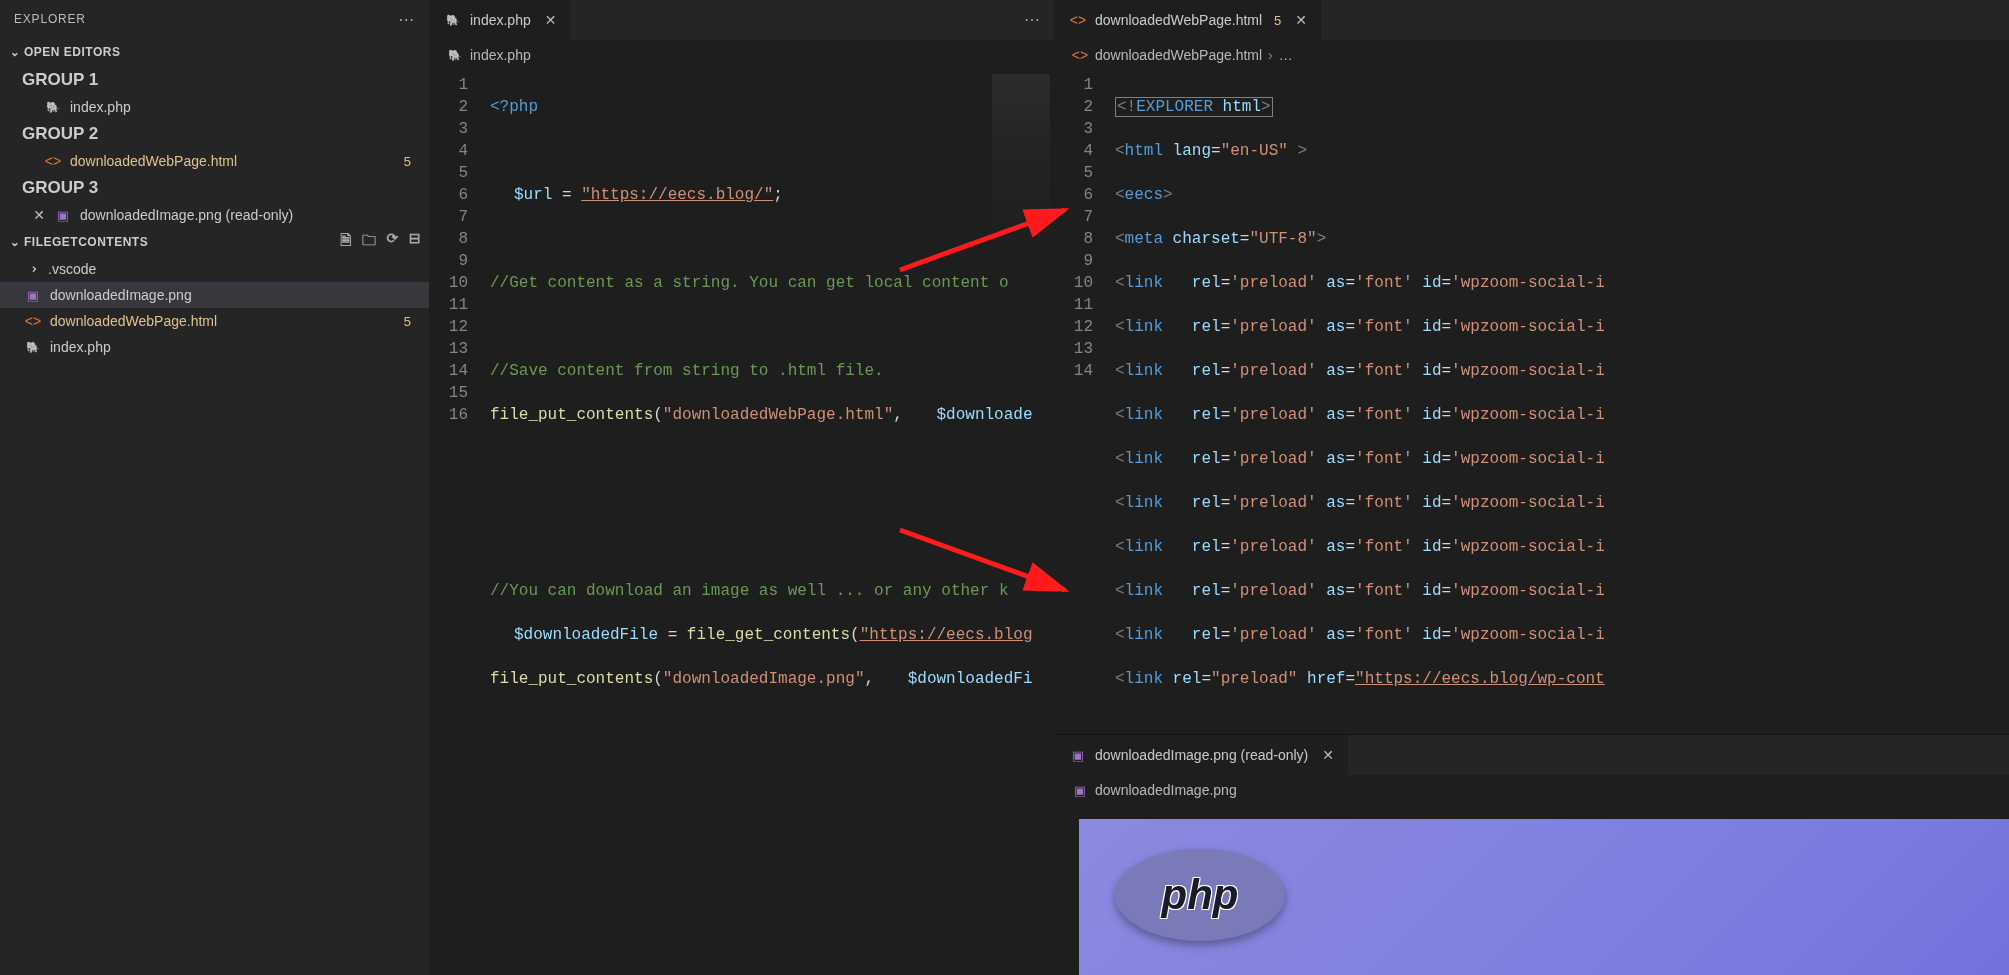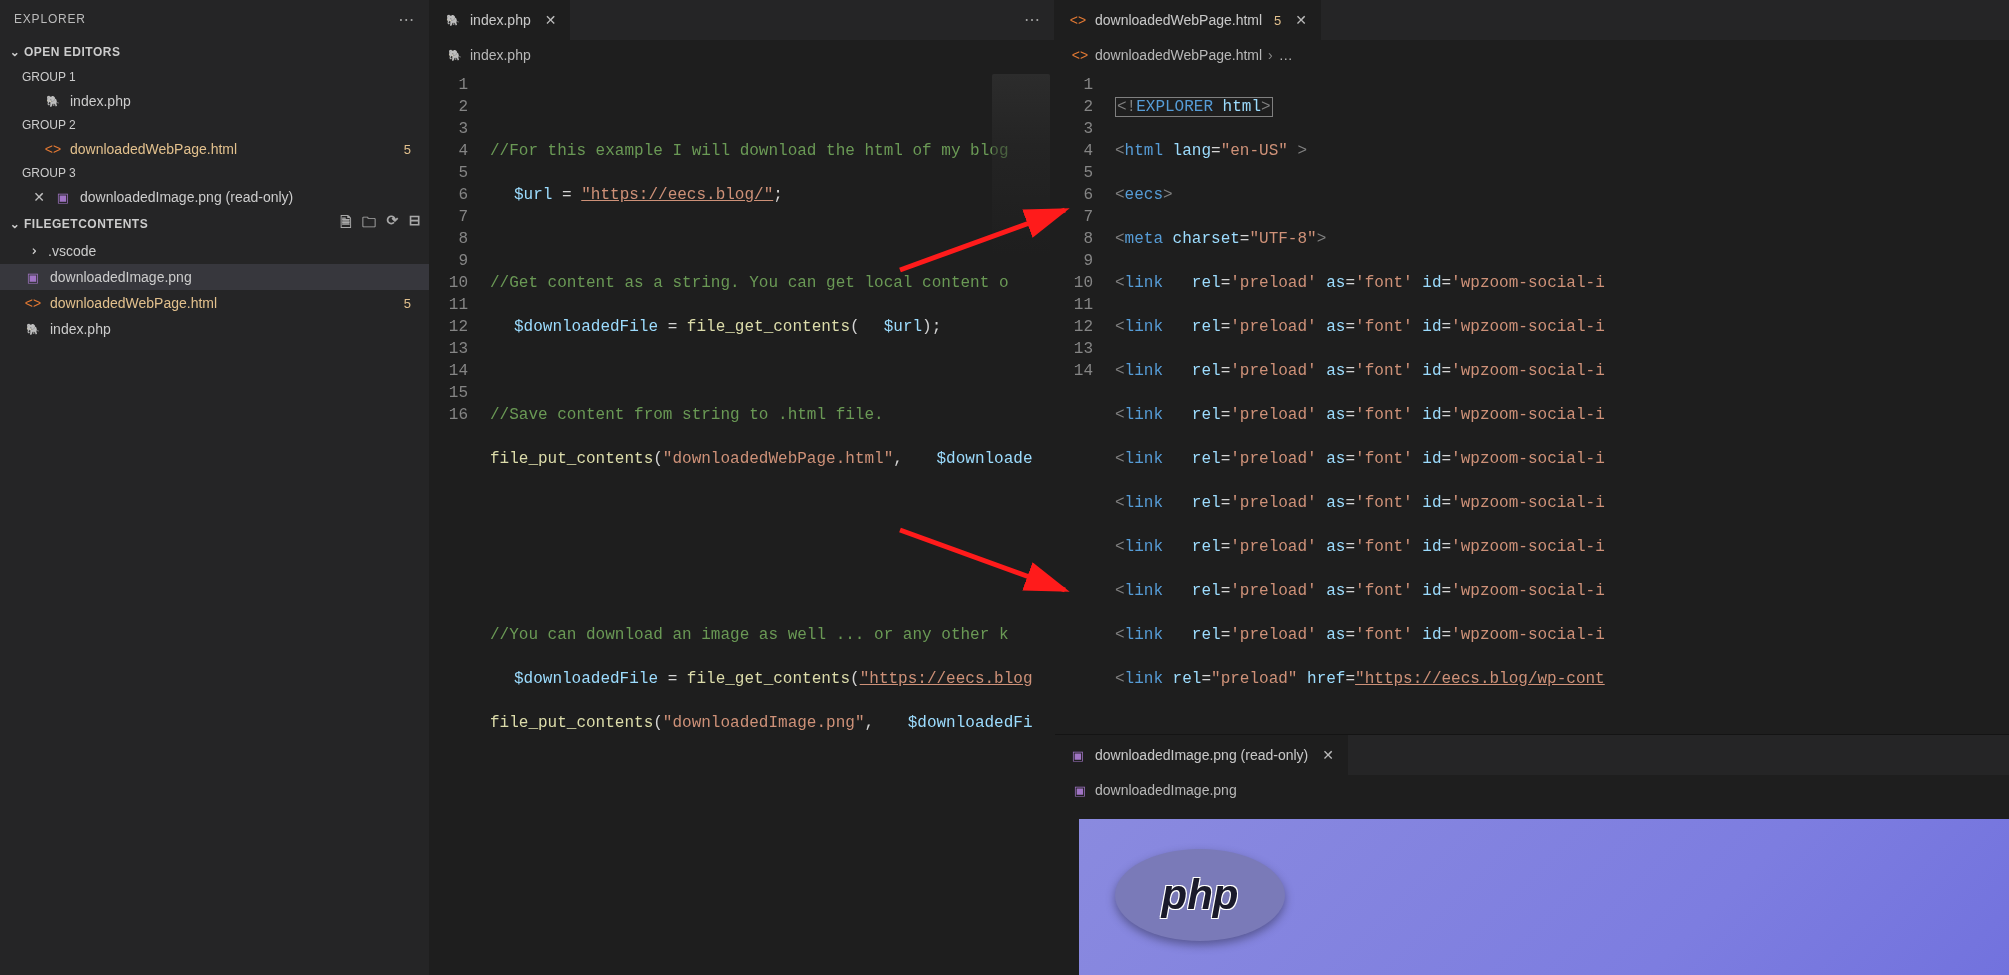--- a/index.html
+++ b/index.html
@@ -25,21 +25,21 @@
     justify-content:space-between;
   }
   .sb-header .dots { font-size:16px; color:#a0a0a0; cursor:pointer; }
   .sb-section-head {
     display:flex; align-items:center; height:28px; padding:0 8px;
     font-size:12px; font-weight:700; letter-spacing:0.5px;
     cursor:pointer;
   }
   .chev { display:inline-block; width:14px; text-align:center; color:#cccccc; margin-right:2px;}
   .sb-group-label {
-    padding:4px 22px; font-size:12px; font-weight:400; color:#cccccc;
+    padding:4px 22px; font-size:17px; font-weight:700; color:#cccccc;
   }
   .sb-item {
     display:flex; align-items:center; height:26px; padding:0 22px 0 44px;
     font-size:14px; cursor:pointer; gap:8px;
     white-space:nowrap; overflow:hidden;
   }
   .sb-item.close-row { padding-left:32px; }
   .sb-item .x { width:14px; text-align:center; color:#c0c0c0; }
   .badge-right { position:absolute; right:18px; color:#e2c08d; font-size:13px; }
   .rel { position:relative; }
@@ -224,26 +224,25 @@
         <div>9</div>
           <div>10</div>
           <div>11</div>
           <div>12</div>
           <div>13</div>
           <div>14</div>
           <div>15</div>
           <div>16</div>
       </div>
       <div class="code">
-<div class="line"></div>
-<div class="line"><span class="tok-com">//For this example I will download the html of my blog</span></div>
+<div class="line"><span class="tok-tag">&lt;?php</span></div>
+<div class="line"></div>
 <div class="line"><span class="tok-var">$url</span><span> = </span><span class="tok-strU">"https://eecs.blog/"</span><span>;</span></div>
 <div class="line"></div>
 <div class="line"><span class="tok-com">//Get content as a string. You can get local content o</span></div>
-<div class="line"><span class="tok-var">$downloadedFile</span><span> = </span><span class="tok-fn">file_get_contents</span><span>(</span><span class="tok-var">$url</span><span>);</span></div>
 <div class="line"></div>
 <div class="line"><span class="tok-com">//Save content from string to .html file.</span></div>
 <div class="line"><span class="tok-fn">file_put_contents</span><span>(</span><span class="tok-str">"downloadedWebPage.html"</span><span>, </span><span class="tok-var">$downloade</span></div>
 <div class="line"></div>
 <div class="line"></div>
 <div class="line"></div>
 <div class="line"><span class="tok-com">//You can download an image as well ... or any other k</span></div>
 <div class="line"><span class="tok-var">$downloadedFile</span><span> = </span><span class="tok-fn">file_get_contents</span><span>(</span><span class="tok-strU">"https://eecs.blog</span></div>
 <div class="line"><span class="tok-fn">file_put_contents</span><span>(</span><span class="tok-str">"downloadedImage.png"</span><span>, </span><span class="tok-var">$downloadedFi</span></div>
       </div>

